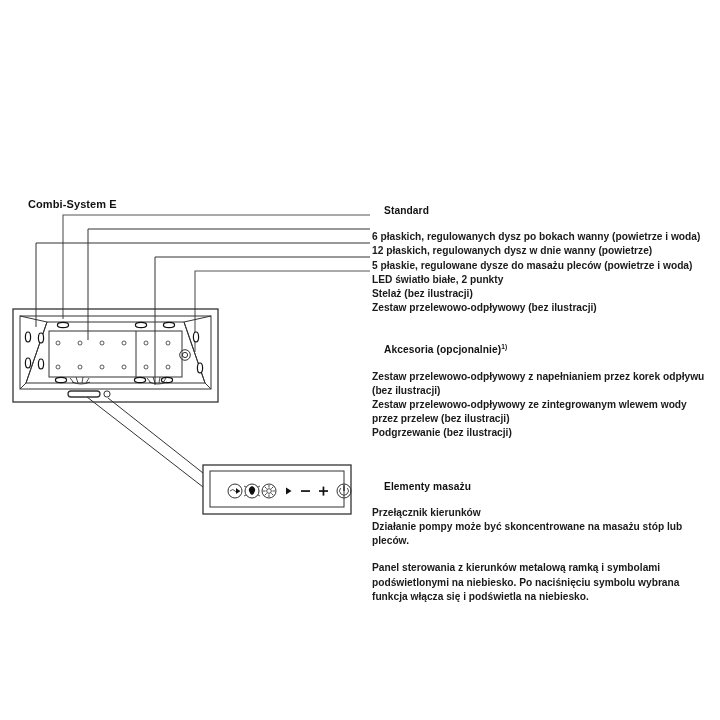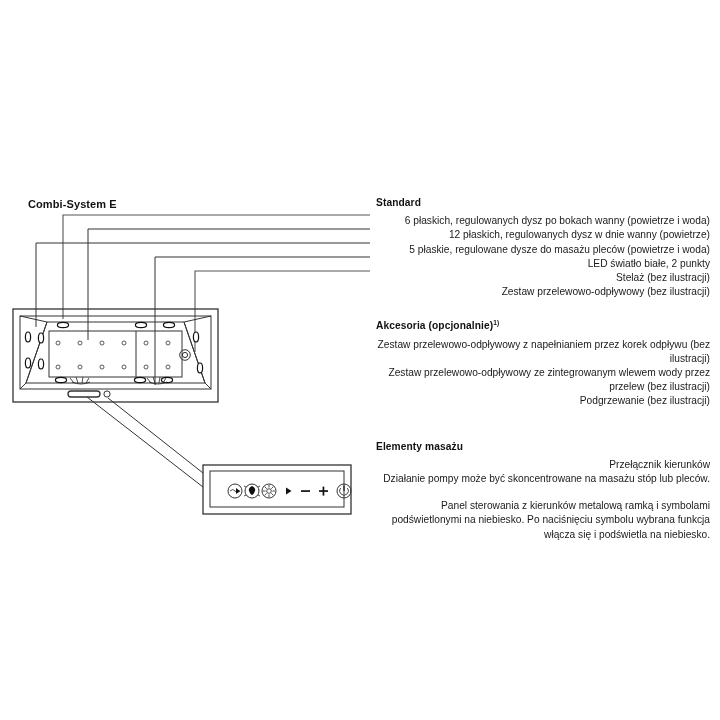--- a/index.html
+++ b/index.html
@@ -20,36 +20,35 @@
     left:372px;
     width:338px;
     top:192px;
   }
   .blk{margin:0 0 0 0;}
   .blk-head{
     font-size:10.2px;
     font-weight:bold;
     line-height:14.2px;
     letter-spacing:.1px;
-    margin:4px;
+    margin:12px;
     color:#111111;
   }
   .blk-head sup{
     font-size:6.6px;
     font-weight:bold;
     vertical-align:super;
     line-height:0;
   }
   .blk-line{
     font-size:10.2px;
-    font-weight:normal;
+    font-weight:bold;
     line-height:14.2px;
     margin:0;
     color:#1a1a1a;
-    text-align:right;
   }
   .gap-sm{height:13px;}
   .gap-md{height:16px;}
   .gap-lg{height:14px;}
 
   
   .left-title{
     position:absolute;
     left:28px;top:198px;
     font-size:11px;

